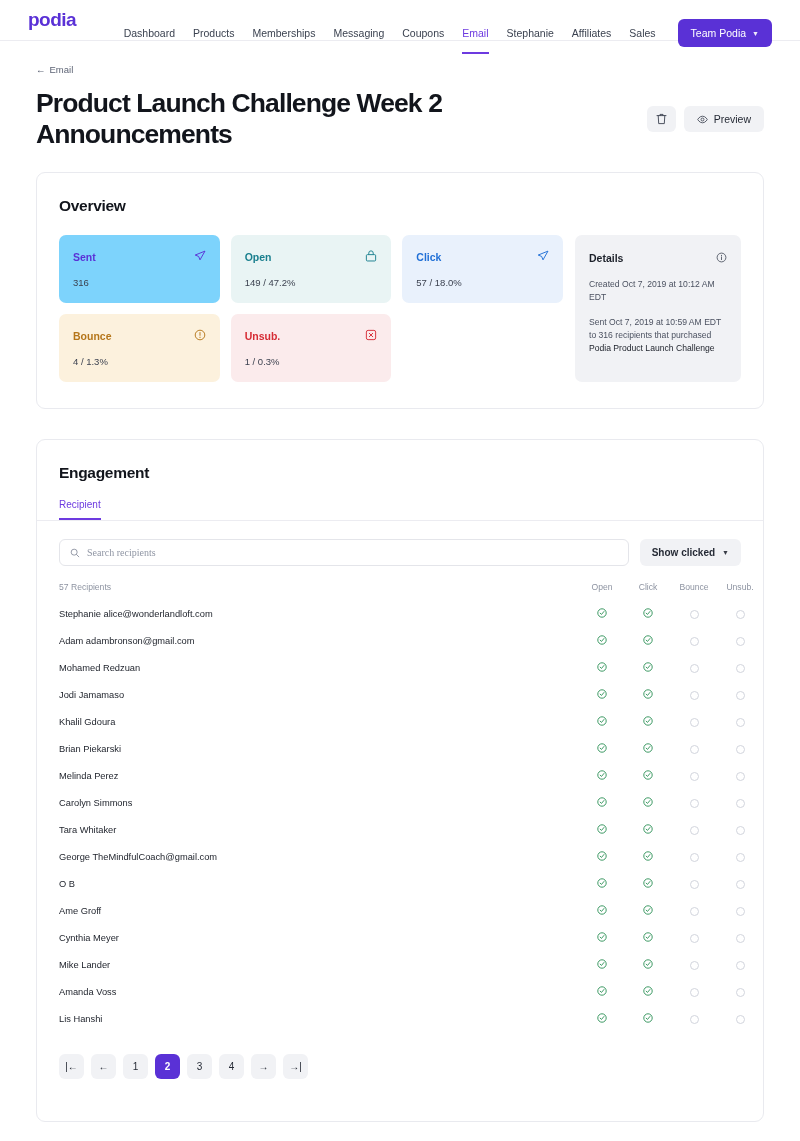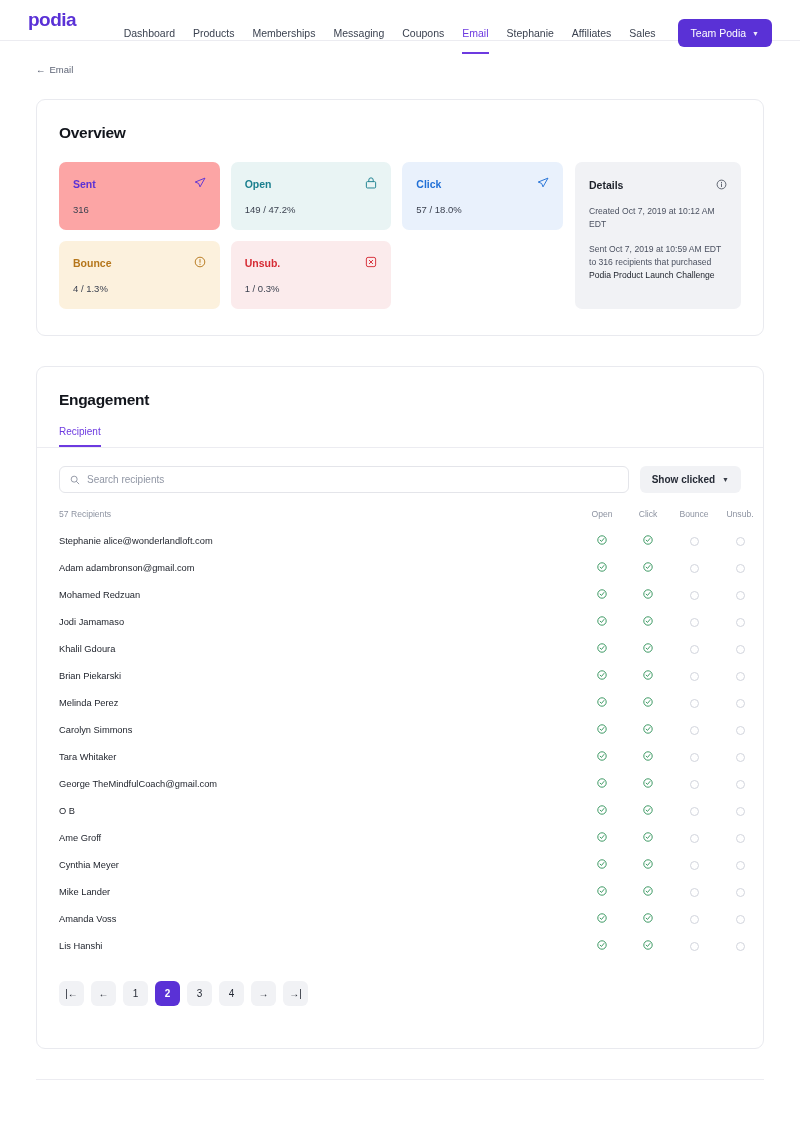--- a/index.html
+++ b/index.html
@@ -141,21 +141,21 @@
     border-radius: 7px;
     padding: 13px 14px 15px 14px;
     min-height: 58px;
   }
   .stat-top {
     display: flex; align-items: center; justify-content: space-between;
   }
   .stat-label { font-size: 10.5px; font-weight: 700; }
   .stat-value { font-size: 9.5px; color: #3c4250; margin-top: 11px; }
 
-  .stat.sent   { background: #fca5a5; }
+  .stat.sent   { background: #7dd3fc; }
   .stat.sent .stat-label, .stat.sent .stat-ico { color: #5a31d6; }
   .stat.open   { background: #e9f4f4; }
   .stat.open .stat-label, .stat.open .stat-ico { color: #1a7f8e; }
   .stat.click  { background: #e9f1fc; }
   .stat.click .stat-label, .stat.click .stat-ico { color: #1f6fd6; }
   .stat.bounce { background: #fcf1dd; }
   .stat.bounce .stat-label, .stat.bounce .stat-ico { color: #b5761a; }
   .stat.unsub  { background: #fbebec; }
   .stat.unsub .stat-label, .stat.unsub .stat-ico { color: #d62c35; }
   .stat.spacer { background: transparent; }
@@ -202,21 +202,21 @@
     border: 1px solid #e4e5ea;
     border-radius: 6px;
     display: flex; align-items: center;
     padding: 0 10px; gap: 7px;
     background: #fff;
   }
   .search input {
     flex: 1;
     border: none; outline: none;
     font-size: 10px;
-    font-family: Liberation Sans, sans-serif;
+    font-family: Liberation Serif, serif;
     color: #1c2029;
     background: transparent;
   }
   .search input::placeholder { color: #9096a4; }
   .filter-btn {
     height: 27px;
     background: #f1f2f5;
     border: none; border-radius: 6px;
     padding: 0 12px;
     font-size: 10px; font-weight: 600;
@@ -305,20 +305,35 @@
       <span class="caret">▼</span>
     </button>
   </div>
 </div>
 
 <div class="page-head">
   <a class="breadcrumb" href="#">
     <span>←</span>
     <span>Email</span>
   </a>
+  <div class="title-row">
+    <h1 class="page-title">Product Launch Challenge Week 2 Announcements</h1>
+    <button class="icon-btn">
+      <svg width="11" height="12" viewBox="0 0 11 12" fill="none">
+        <path d="M1 2.6h9M4 2.6V1.4h3v1.2M2.2 2.6l.5 8h5.6l.5-8" stroke="#3b4250" stroke-width="0.9" stroke-linecap="round" stroke-linejoin="round"></path>
+      </svg>
+    </button>
+    <button class="preview-btn">
+      <svg width="11" height="11" viewBox="0 0 12 12" fill="none">
+        <path d="M0.8 6S2.7 2.4 6 2.4 11.2 6 11.2 6 9.3 9.6 6 9.6.8 6 .8 6Z" stroke="#3b4250" stroke-width="0.9"></path>
+        <circle cx="6" cy="6" r="1.6" stroke="#3b4250" stroke-width="0.9"></circle>
+      </svg>
+      <span>Preview</span>
+    </button>
+  </div>
 </div>
 
 <div class="card overview">
   <div class="section-title">Overview</div>
 
   <div class="stats-wrap">
     <div class="stats-grid">
 
       <div class="stat sent">
         <div class="stat-top">

